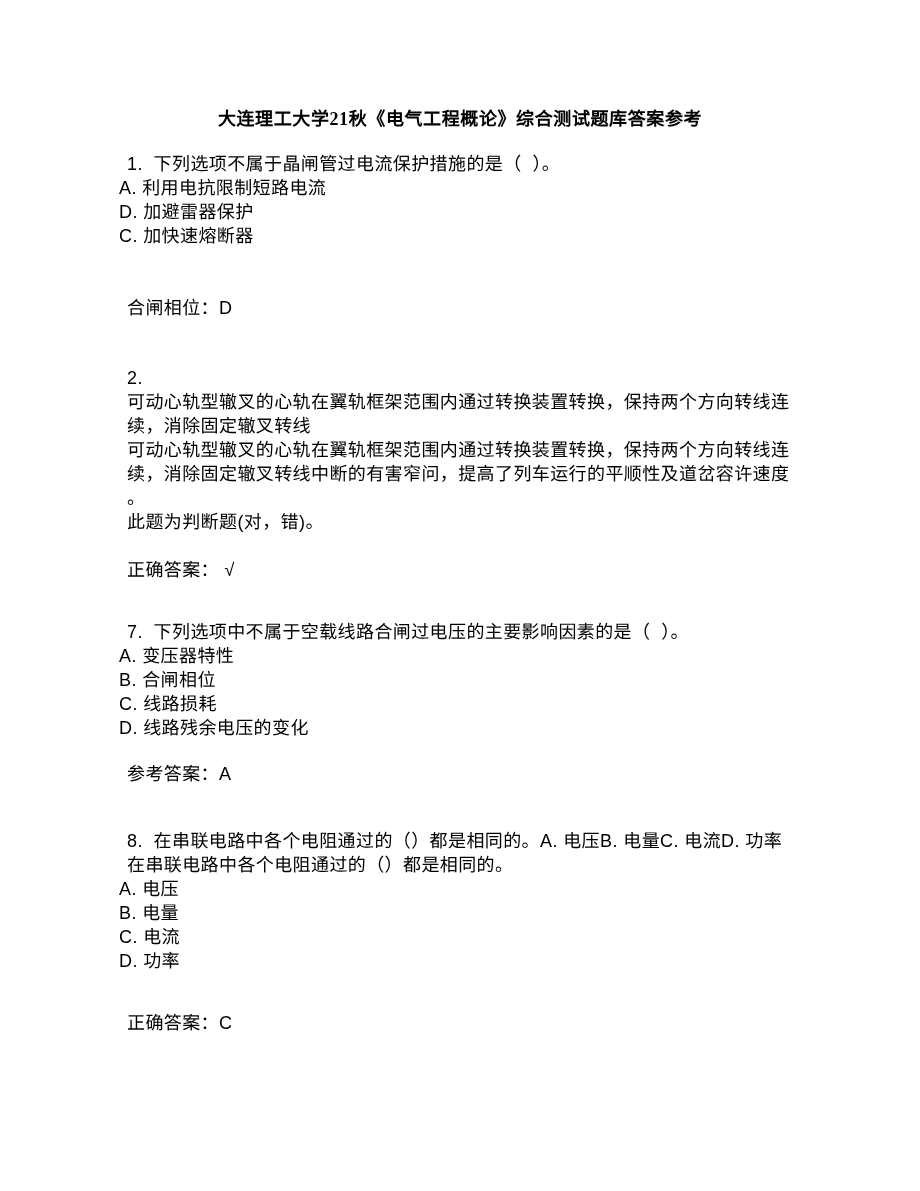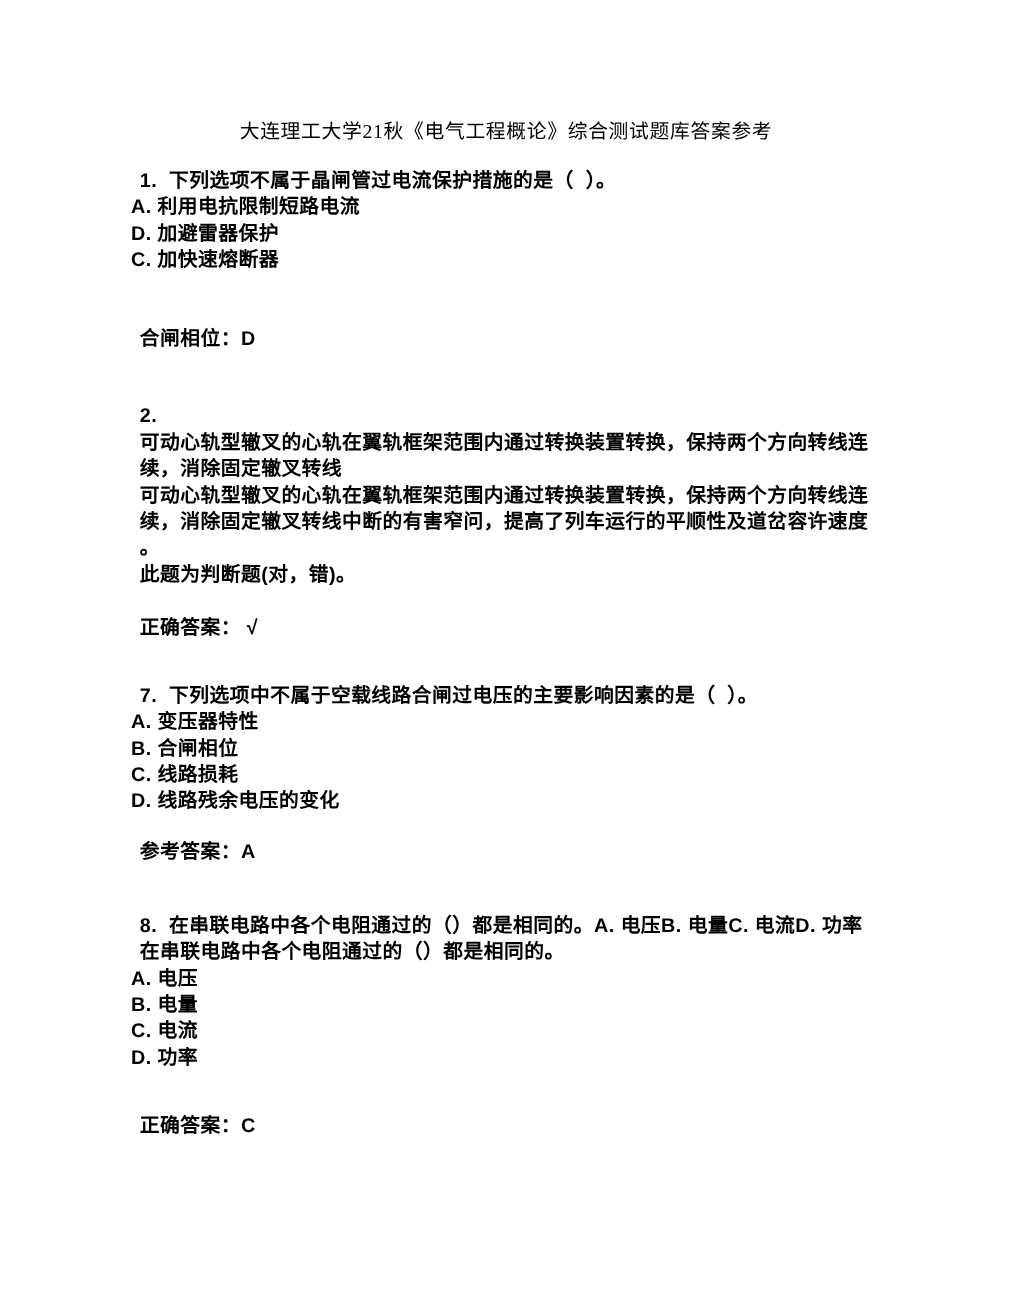--- a/index.html
+++ b/index.html
@@ -19,34 +19,34 @@
   .doc-title {
     position: absolute;
     top: 106px;
     left: 0;
     width: 920px;
     height: 26px;
     line-height: 26px;
     text-align: center;
     font-family: "Liberation Serif", "DejaVu Serif", serif;
     font-size: 18px;
-    font-weight: 400;
+    font-weight: 700;
     letter-spacing: 0.6px;
     white-space: pre;
   }
   .block {
     position: absolute;
     left: 119px;
     right: 10px;
   }
   .line {
     height: 24px;
     line-height: 24px;
     font-size: 18px;
-    font-weight: 700;
+    font-weight: 400;
     letter-spacing: 0.4px;
     white-space: pre;
   }
   .ind {
     padding-left: 8px;
   }
 </style>
 </head>
 <body>
 

